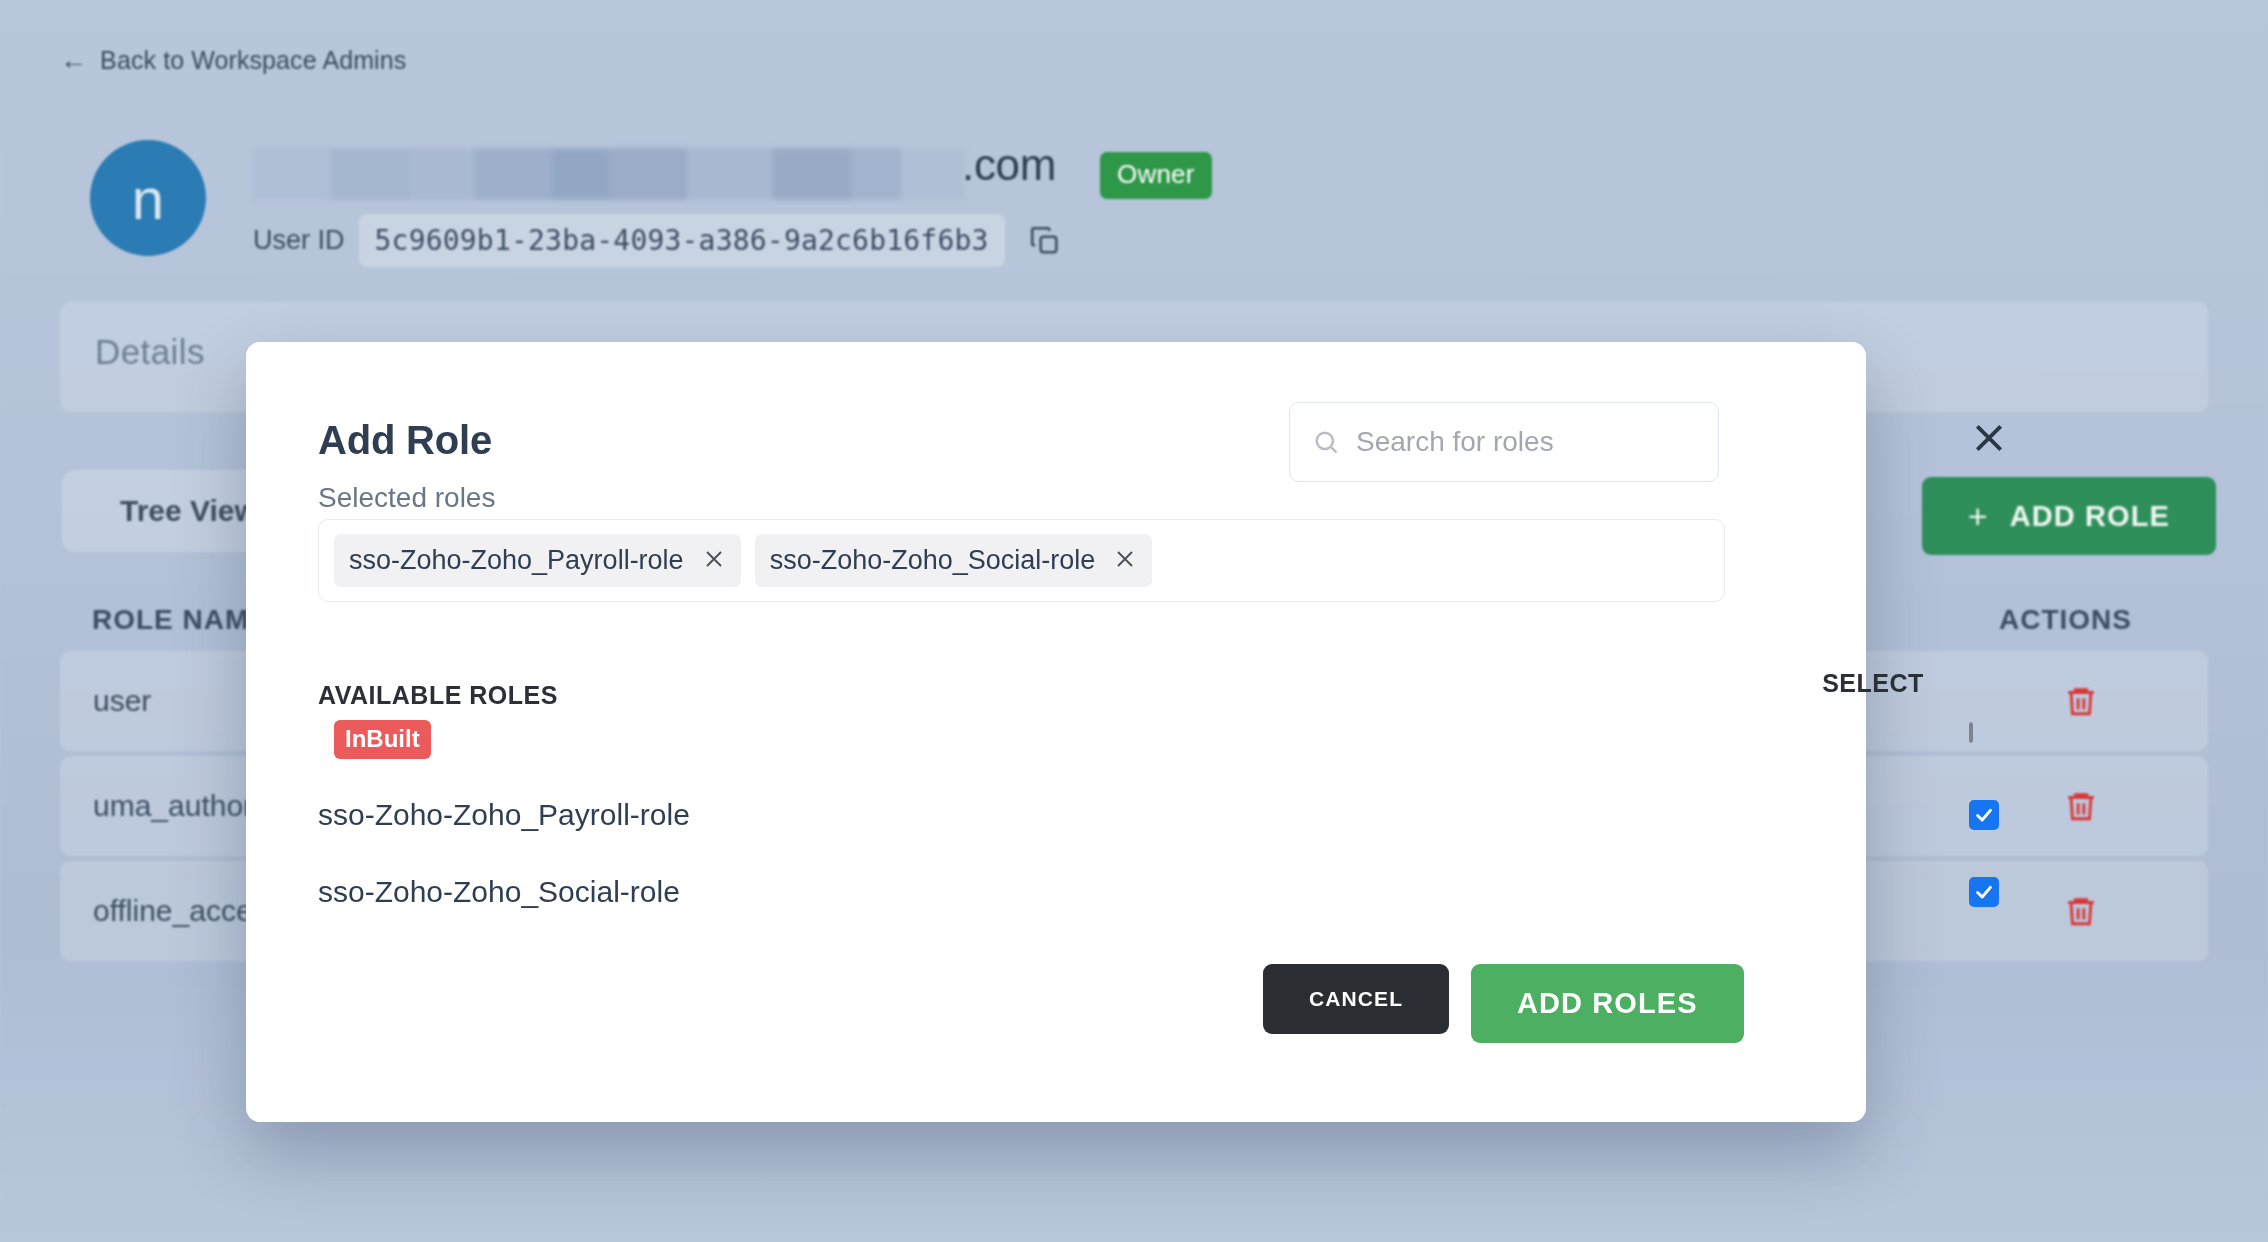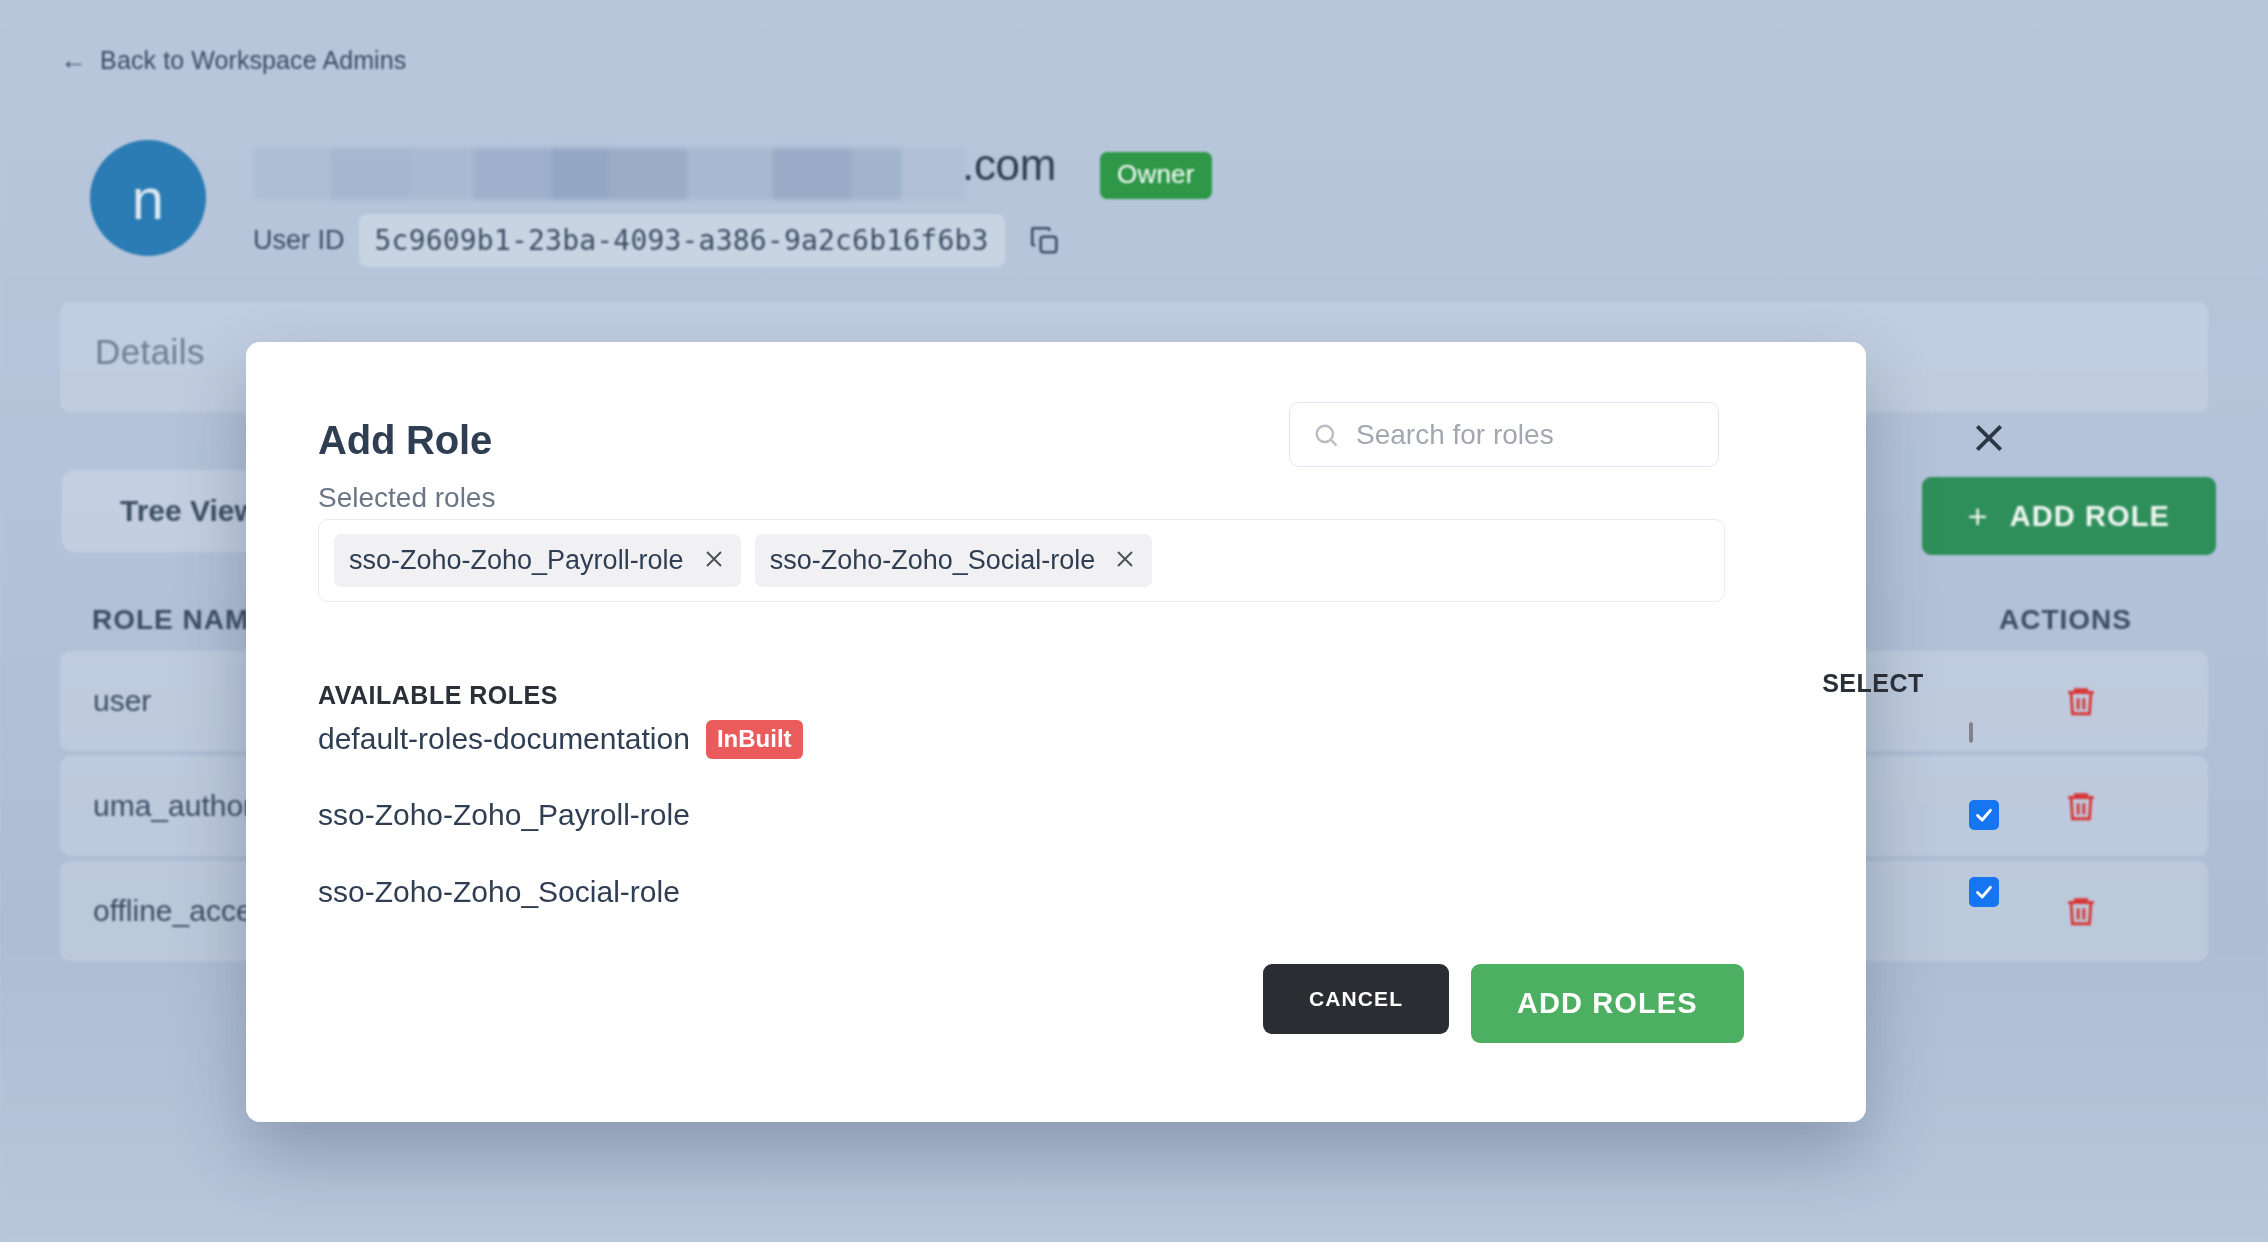--- a/index.html
+++ b/index.html
@@ -143,21 +143,21 @@
     border-radius: 14px;
     box-shadow: 0 32px 70px rgba(40,55,80,.30);
   }
 
   .modal-title {
     position: absolute; left: 72px; top: 76px;
     font-size: 40px; font-weight: bold; color: #2f3e52; letter-spacing: -.2px;
   }
   .search-box {
     position: absolute; left: 1043px; top: 60px;
-    width: 430px; height: 65px;
+    width: 430px; height: 80px;
     border: 1.5px solid #dfe5f2; border-radius: 10px;
     display: flex; align-items: center; gap: 16px; padding: 0 22px;
   }
   .search-ico { width: 28px; height: 28px; color: #b8bcc4; flex: none; }
   .search-ph { font-size: 28px; color: #a3a7af; }
   .close-x {
     position: absolute; left: 1723px; top: 76px;
     width: 40px; height: 40px; color: #2b3747;
   }
 
@@ -333,21 +333,20 @@
           <path d="M5 5l14 14M19 5L5 19"></path>
         </svg>
       </span>
     </span>
   </div>
 
   <div class="avail-hdr">AVAILABLE ROLES</div>
   <div class="select-hdr">SELECT</div>
 
   <div class="role-row" style="top:356px">
-    <span class="role-name">default-roles-documentation</span>
     <span class="inbuilt">InBuilt</span>
     <span class="cb-wrap">
       <span class="cb"></span>
     </span>
   </div>
 
   <div class="role-row" style="top:432px">
     <span class="role-name">sso-Zoho-Zoho_Payroll-role</span>
     <span class="cb-wrap">
       <span class="cb checked">

